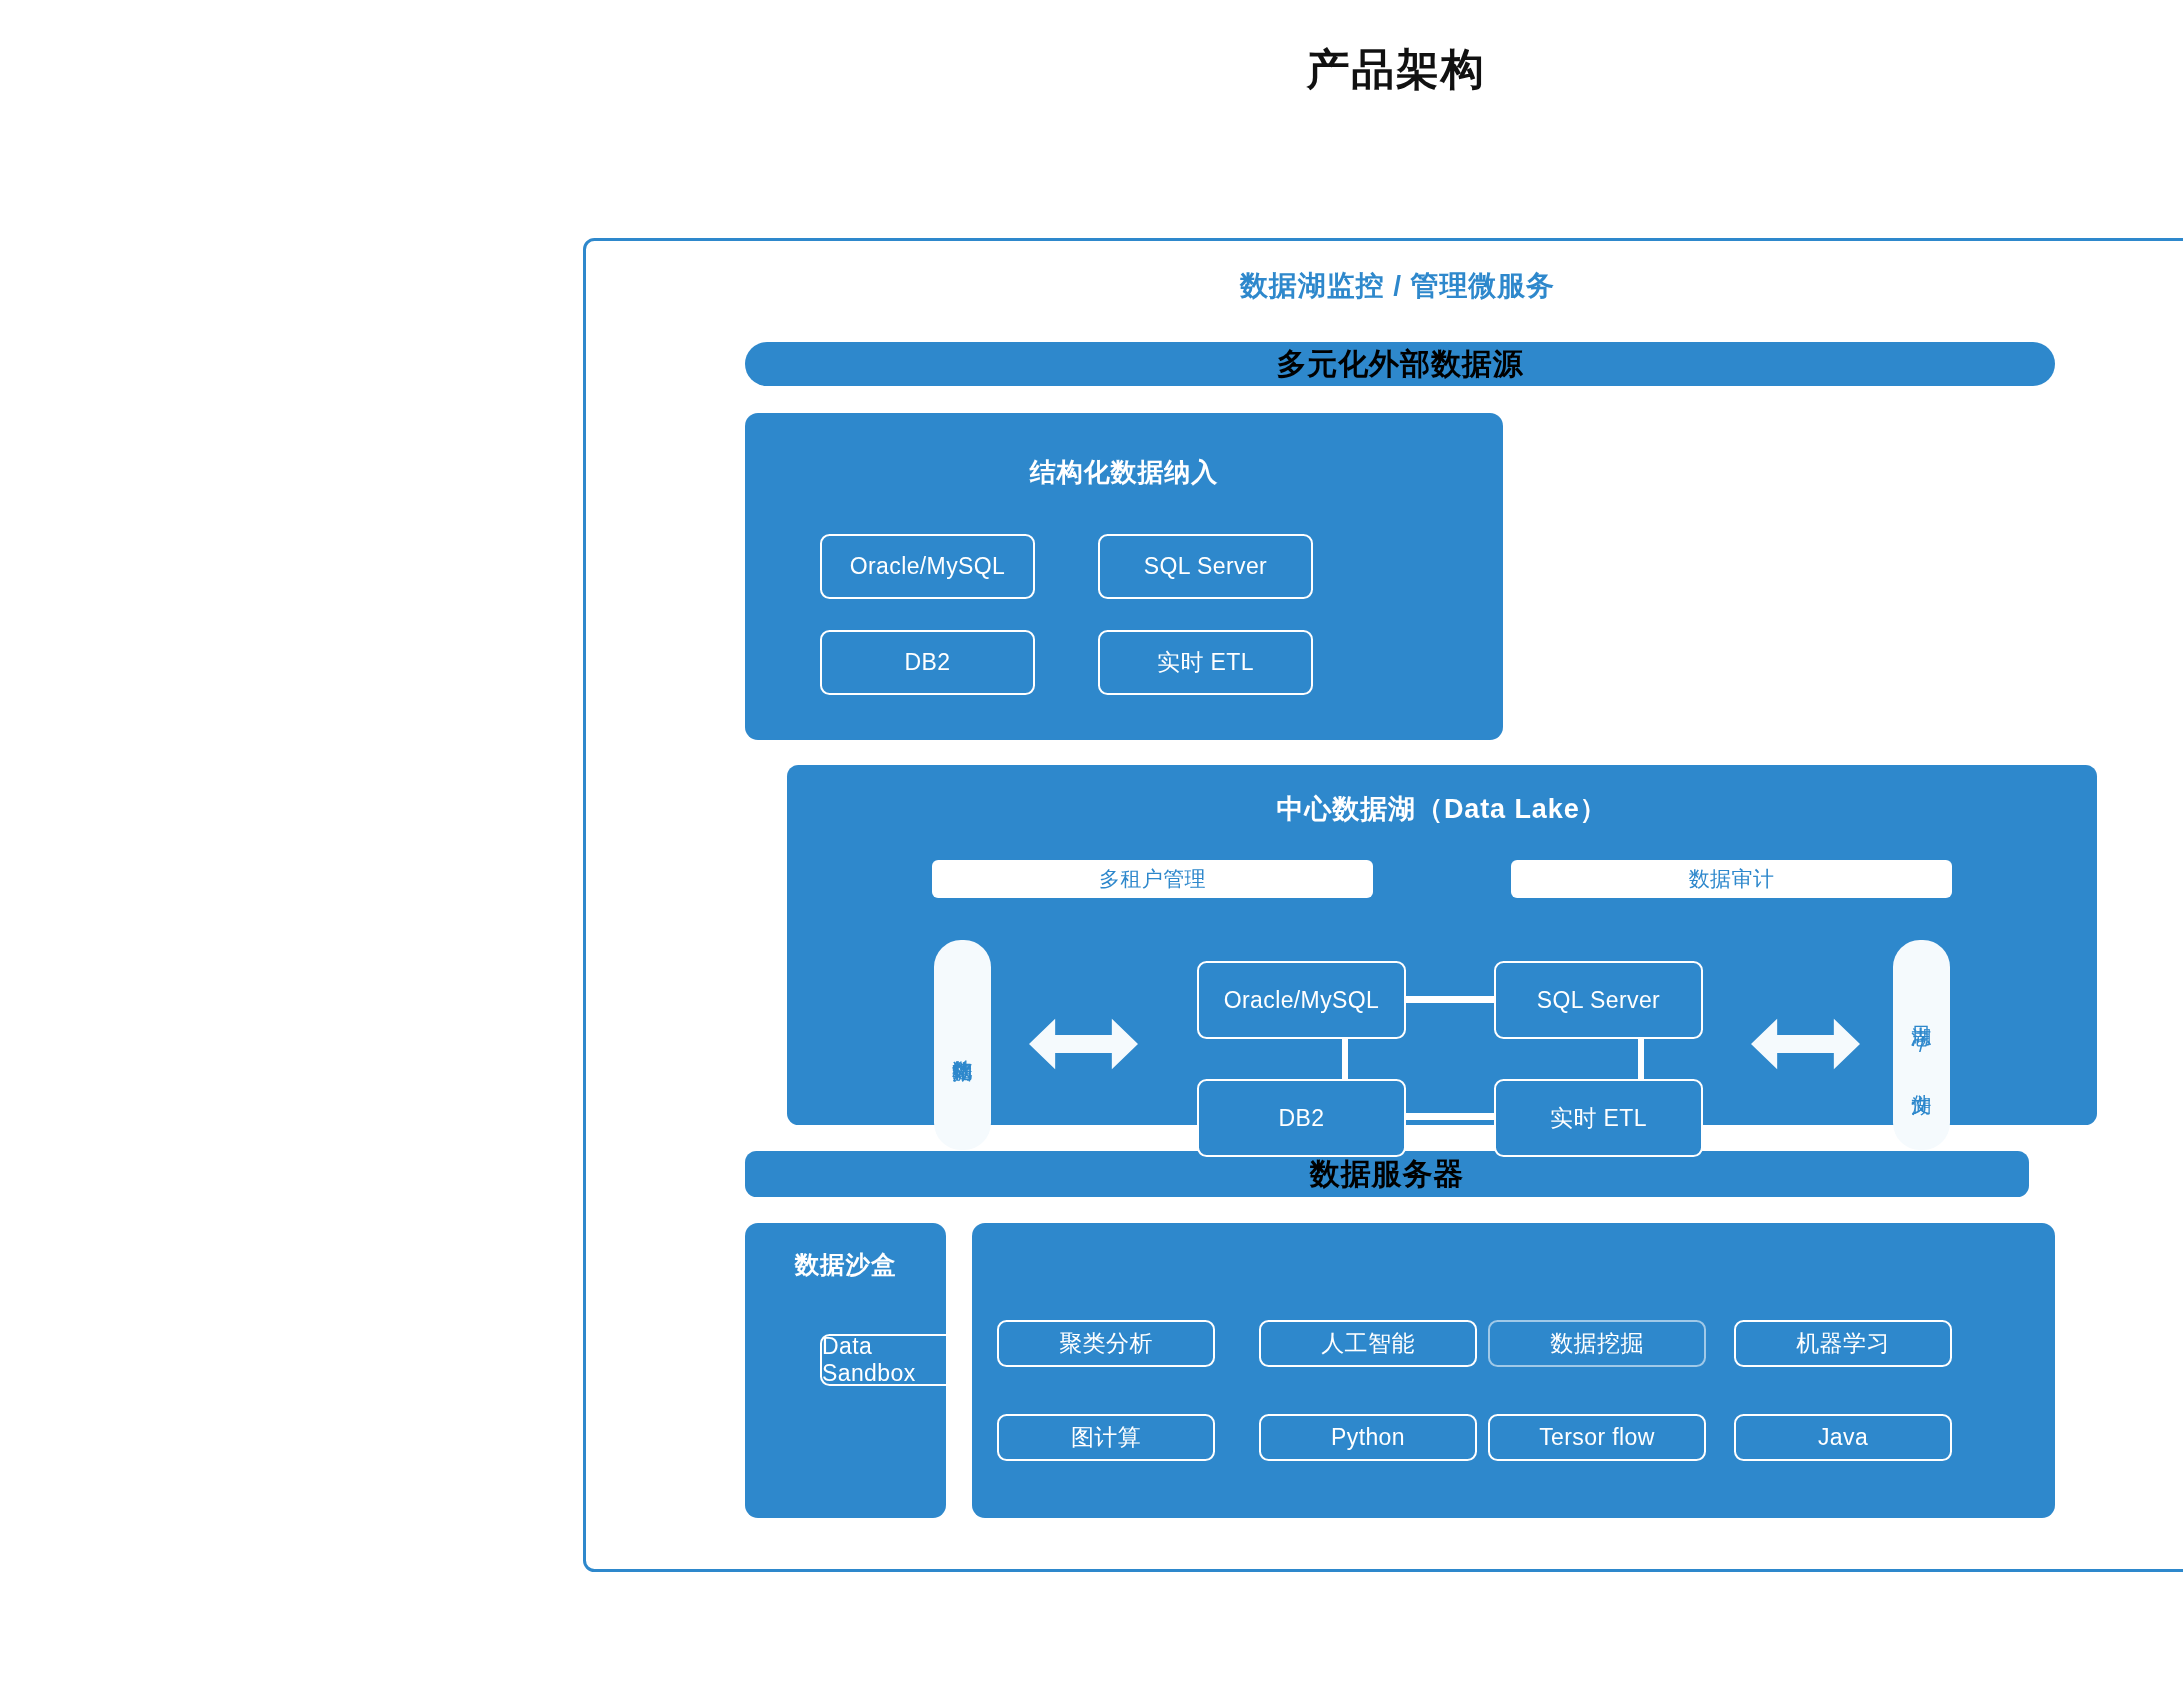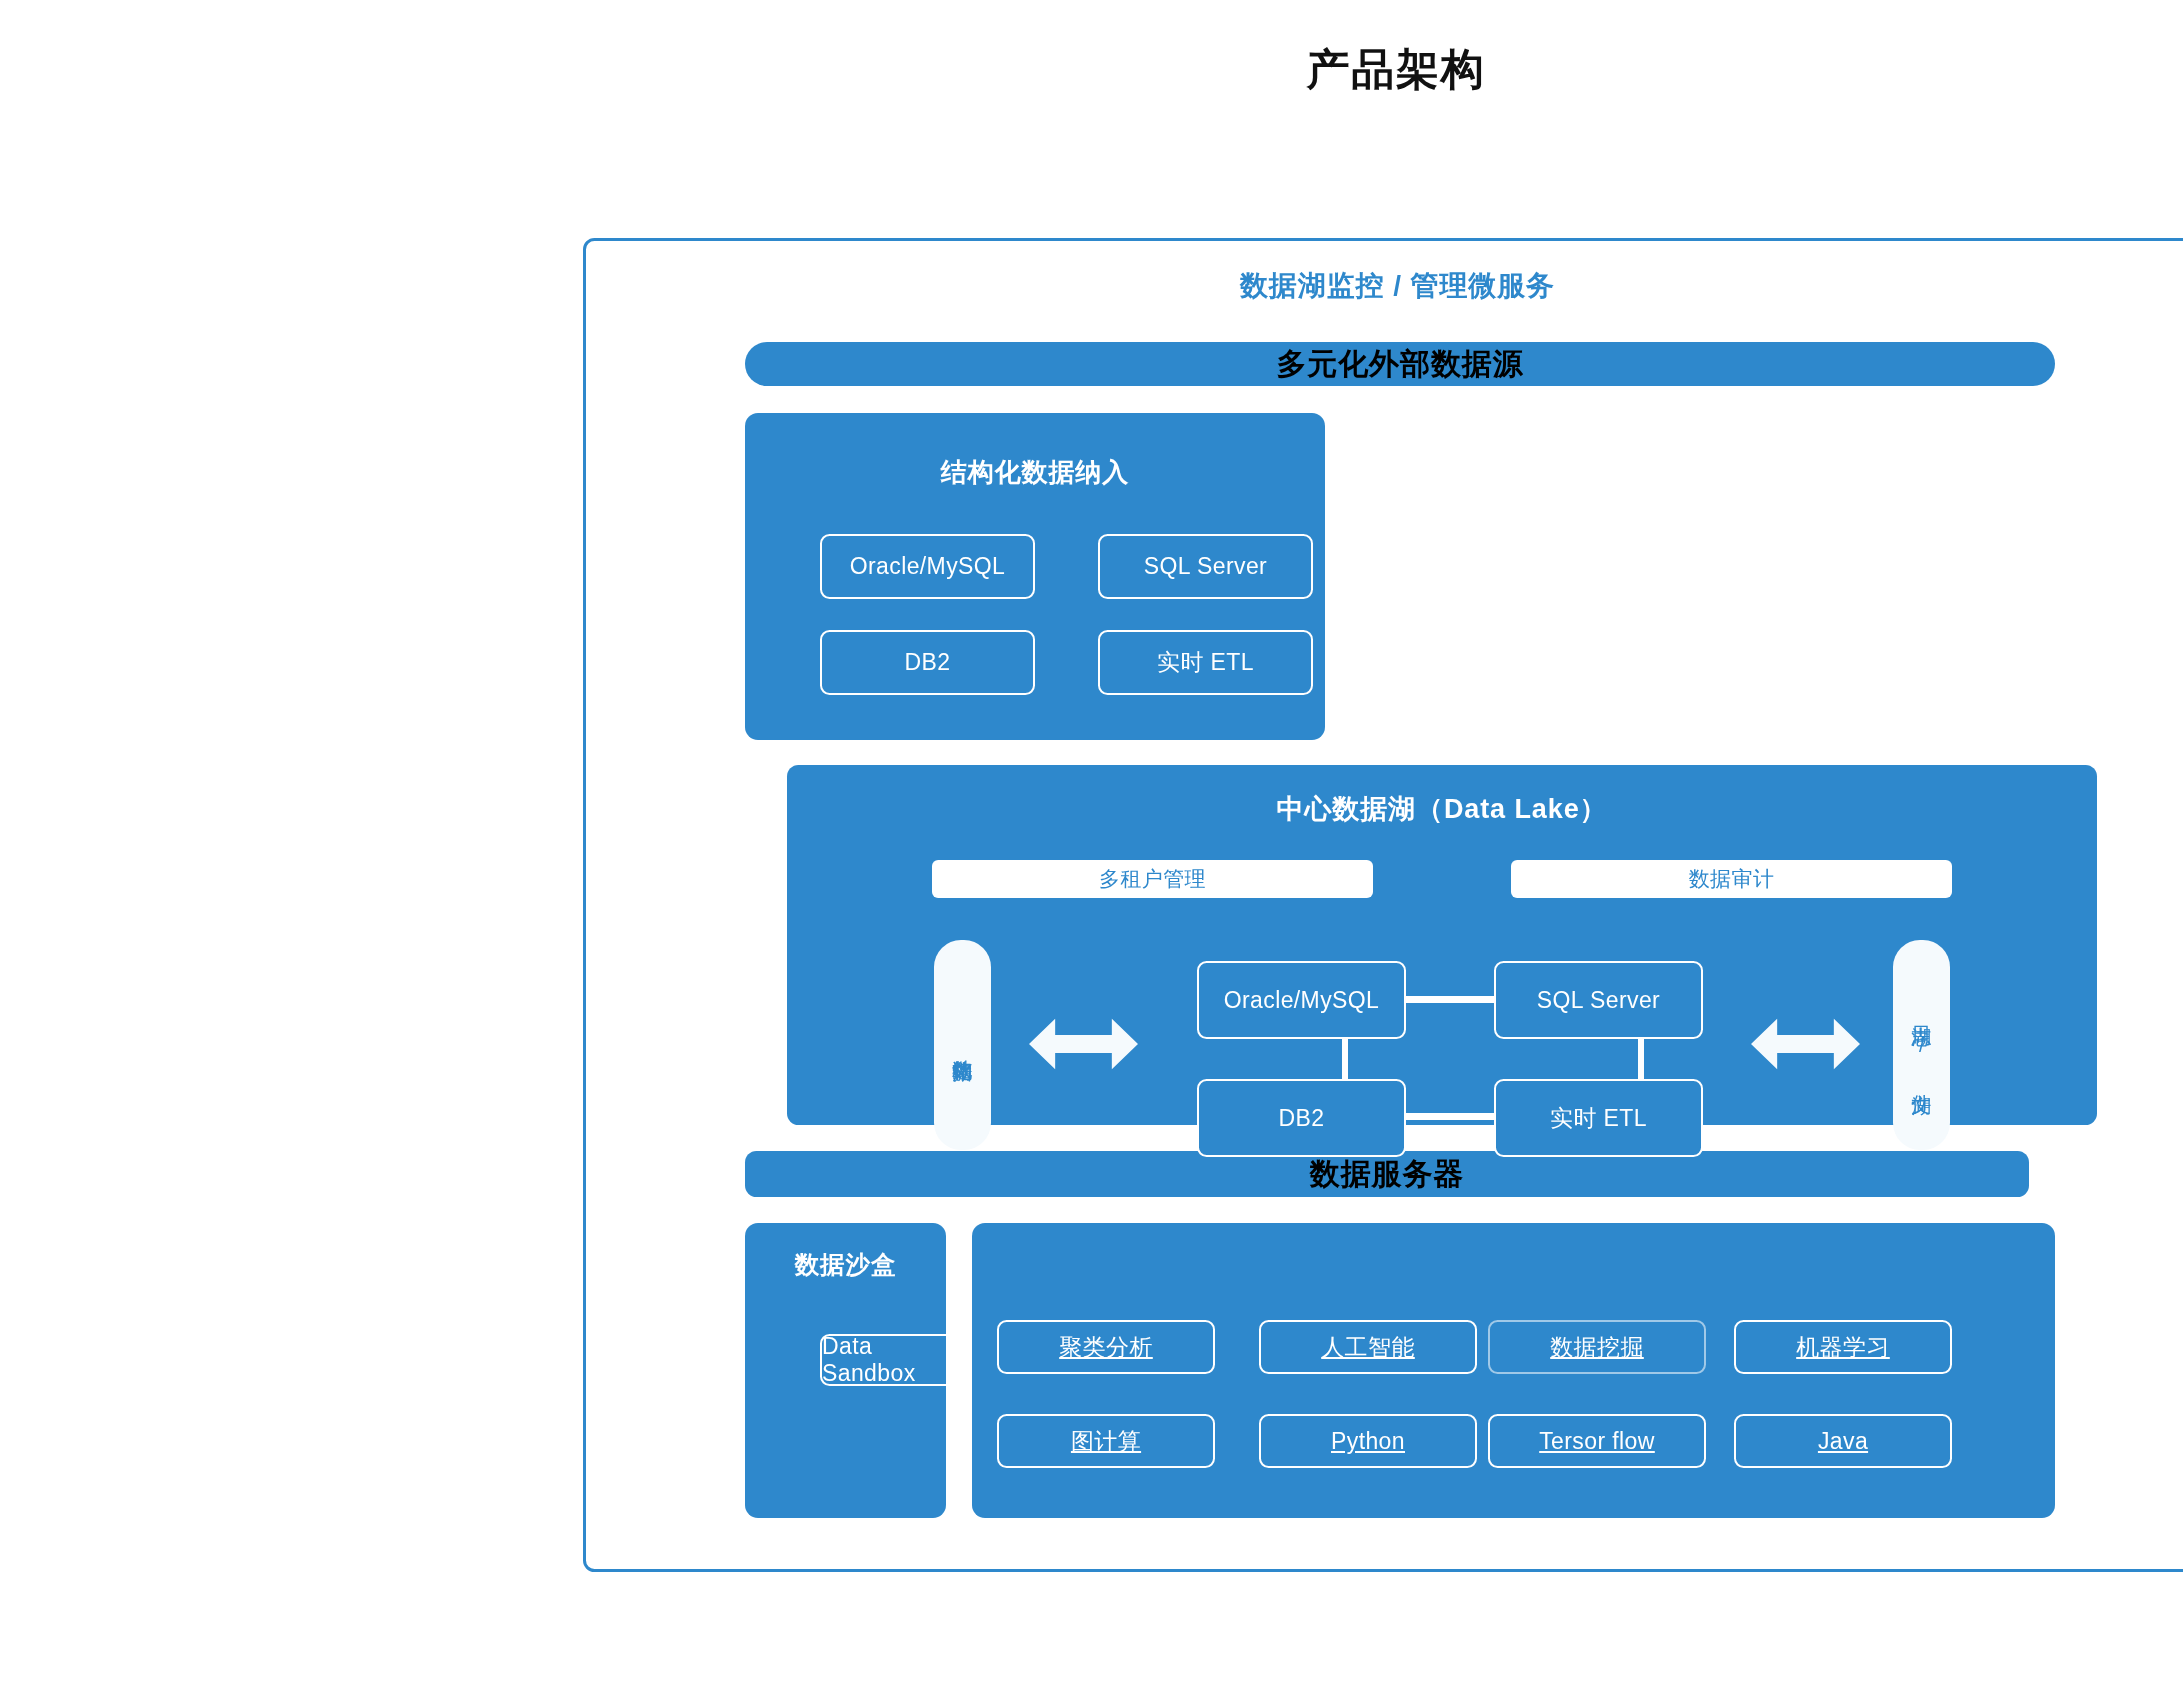--- a/index.html
+++ b/index.html
@@ -104,21 +104,21 @@
     position: absolute;
     left: 0;
     width: 100%;
     text-align: center;
     color: #ffffff;
     font-weight: bold;
     letter-spacing: 0.9px;
   }
 
   
-  #panel-structured { left: 159px;  top: 172px; width: 580px; height: 327px; }
+  #panel-structured { left: 159px;  top: 172px; width: 758px; height: 327px; }
   #panel-semi       { left: 829px; top: 172px; width: 641px; height: 327px; }
   .ingest-title { top: 42px; font-size: 26px; }
 
   .tag {
     position: absolute;
     border: 2.2px solid #ffffff;
     border-radius: 9.6px;
     display: flex;
     align-items: center;
     justify-content: center;
@@ -241,21 +241,21 @@
 
   .sandbox-tag {
     position: absolute;
     left: 27px;
     top: 111px;
     width: 147px;
     height: 52px;
     margin-left: 48px;
   }
 
-  .app-tag { width: 218px; height: 54px; text-decoration: underline; }
+  .app-tag { width: 218px; height: 47px; }
   .app-tag.ac0 { left: 25px; }
   .app-tag.ac1 { left: 271px; margin-left: 16px; }
   .app-tag.ac2 { left: 516px; }
   .app-tag.ac3 { left: 762px; }
   .app-tag.ar0 { top: 97px; }
   .app-tag.ar1 { top: 191px; }
   .app-tag.faded { border-color: rgba(255,255,255,0.55); }
 </style>
 </head>
 <body>

